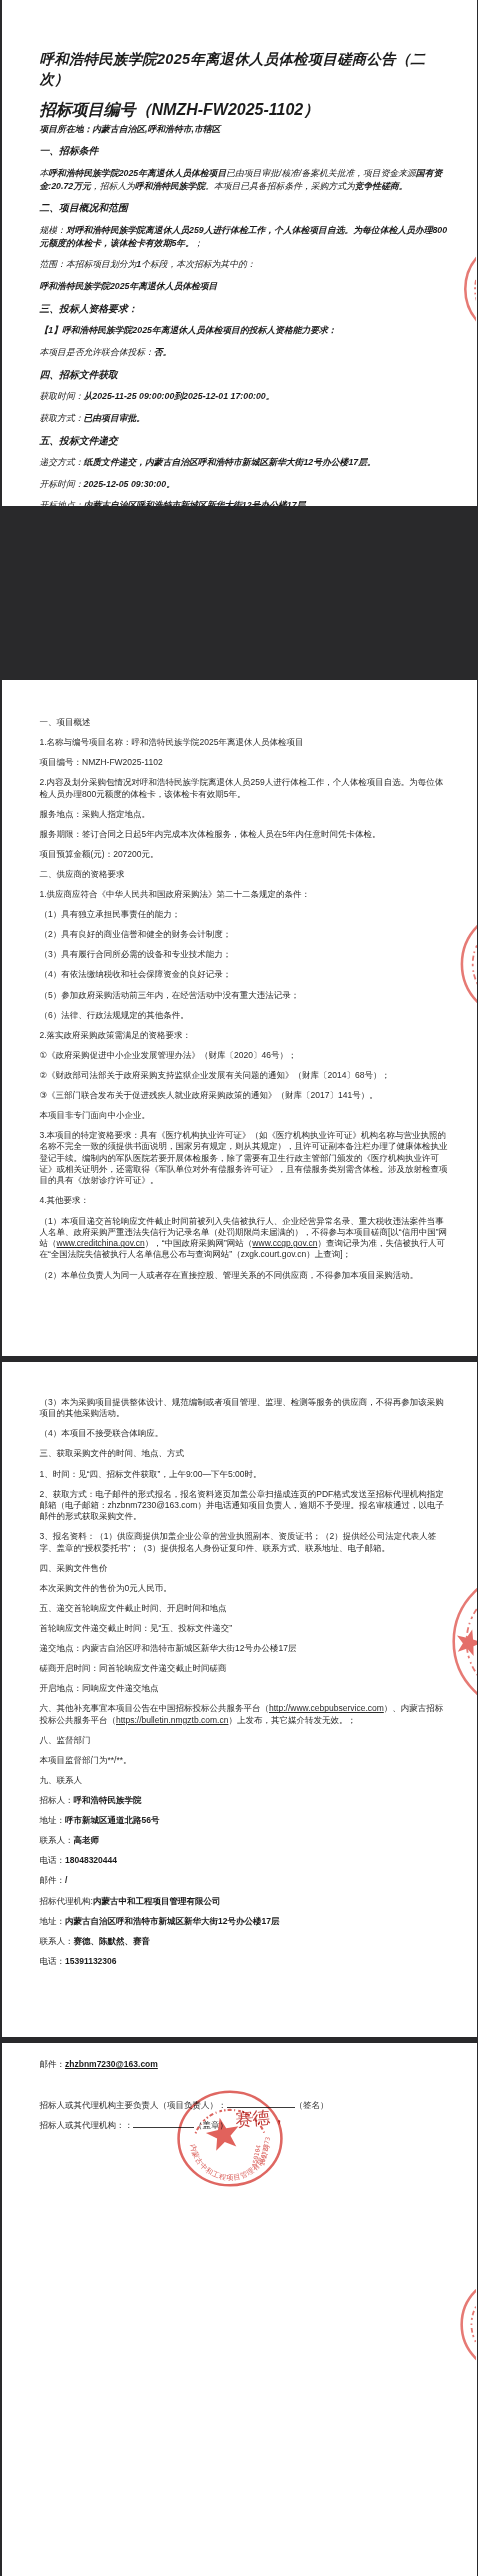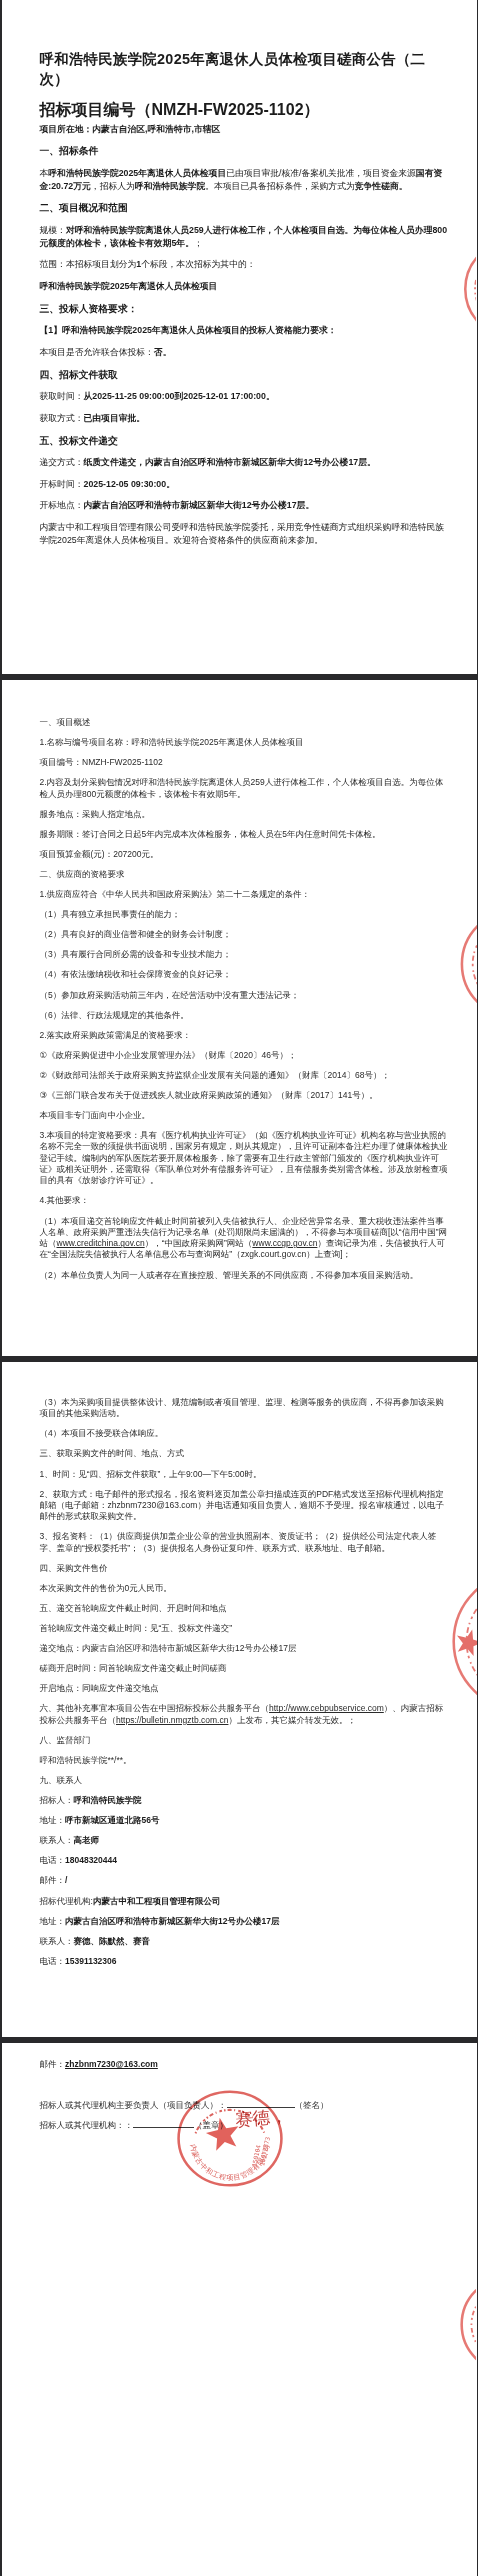--- a/index.html
+++ b/index.html
@@ -4,21 +4,21 @@
 <style>
   html,body{margin:0;padding:0;}
   body{
     width:478px;height:2669px;position:relative;
     background:#29292b;
     font-family:"Liberation Sans","DejaVu Sans",sans-serif;
   }
   .page{
     position:absolute;left:1.5px;width:475px;background:#ffffff;overflow:hidden;
   }
-  #p1{top:0;height:674px;}
+  #p1{top:0;height:506px;font-style:italic;}
   #p2{top:680px;height:676px;}
   #p3{top:1362px;height:675px;}
   #p4{top:2043px;height:626px;}
   .content{position:relative;padding:0 29px 0 38px;color:#202020;}
   #p1 .content{padding-top:50px;}
   #p2 .content{padding-top:37px;}
   #p3 .content{padding-top:35px;}
   #p4 .content{padding-top:15px;}
 
   .blk{margin:0 0 8.8px 0;}
@@ -119,21 +119,21 @@
       <div class="blk p"><span>3、报名资料：（1）供应商提供加盖企业公章的营业执照副本、资质证书；（2）提供经公司法定代表人签字、盖章的“授权委托书”；（3）提供报名人身份证复印件、联系方式、联系地址、电子邮箱。</span></div>
       <div class="blk p"><span>四、采购文件售价</span></div>
       <div class="blk p"><span>本次采购文件的售价为0元人民币。</span></div>
       <div class="blk p"><span>五、递交首轮响应文件截止时间、开启时间和地点</span></div>
       <div class="blk p"><span>首轮响应文件递交截止时间：见“五、投标文件递交”</span></div>
       <div class="blk p"><span>递交地点：内蒙古自治区呼和浩特市新城区新华大街12号办公楼17层</span></div>
       <div class="blk p"><span>磋商开启时间：同首轮响应文件递交截止时间磋商</span></div>
       <div class="blk p"><span>开启地点：同响应文件递交地点</span></div>
       <div class="blk p"><span>六、其他补充事宜本项目公告在中国招标投标公共服务平台（</span><span class="u">http://www.cebpubservice.com</span><span>）、内蒙古招标投标公共服务平台（</span><span class="u">https://bulletin.nmgztb.com.cn</span><span>）上发布，其它媒介转发无效。；</span></div>
       <div class="blk p"><span>八、监督部门</span></div>
-      <div class="blk p"><span>呼和浩特民族学院**/**。</span></div>
+      <div class="blk p"><span>本项目监督部门为**/**。</span></div>
       <div class="blk p"><span>九、联系人</span></div>
       <div class="blk p"><span>招标人：</span><span class="b">呼和浩特民族学院</span></div>
       <div class="blk p"><span>地址：</span><span class="b">呼市新城区通道北路56号</span></div>
       <div class="blk p"><span>联系人：</span><span class="b">高老师</span></div>
       <div class="blk p"><span>电话：</span><span class="b">18048320444</span></div>
       <div class="blk p"><span>邮件：</span><span class="b">/</span></div>
       <div class="blk p"><span>招标代理机构:</span><span class="b">内蒙古中和工程项目管理有限公司</span></div>
       <div class="blk p"><span>地址：</span><span class="b">内蒙古自治区呼和浩特市新城区新华大街12号办公楼17层</span></div>
       <div class="blk p"><span>联系人：</span><span class="b">赛德、陈默然、赛音</span></div>
       <div class="blk p"><span>电话：</span><span class="b">15391132306</span></div>

